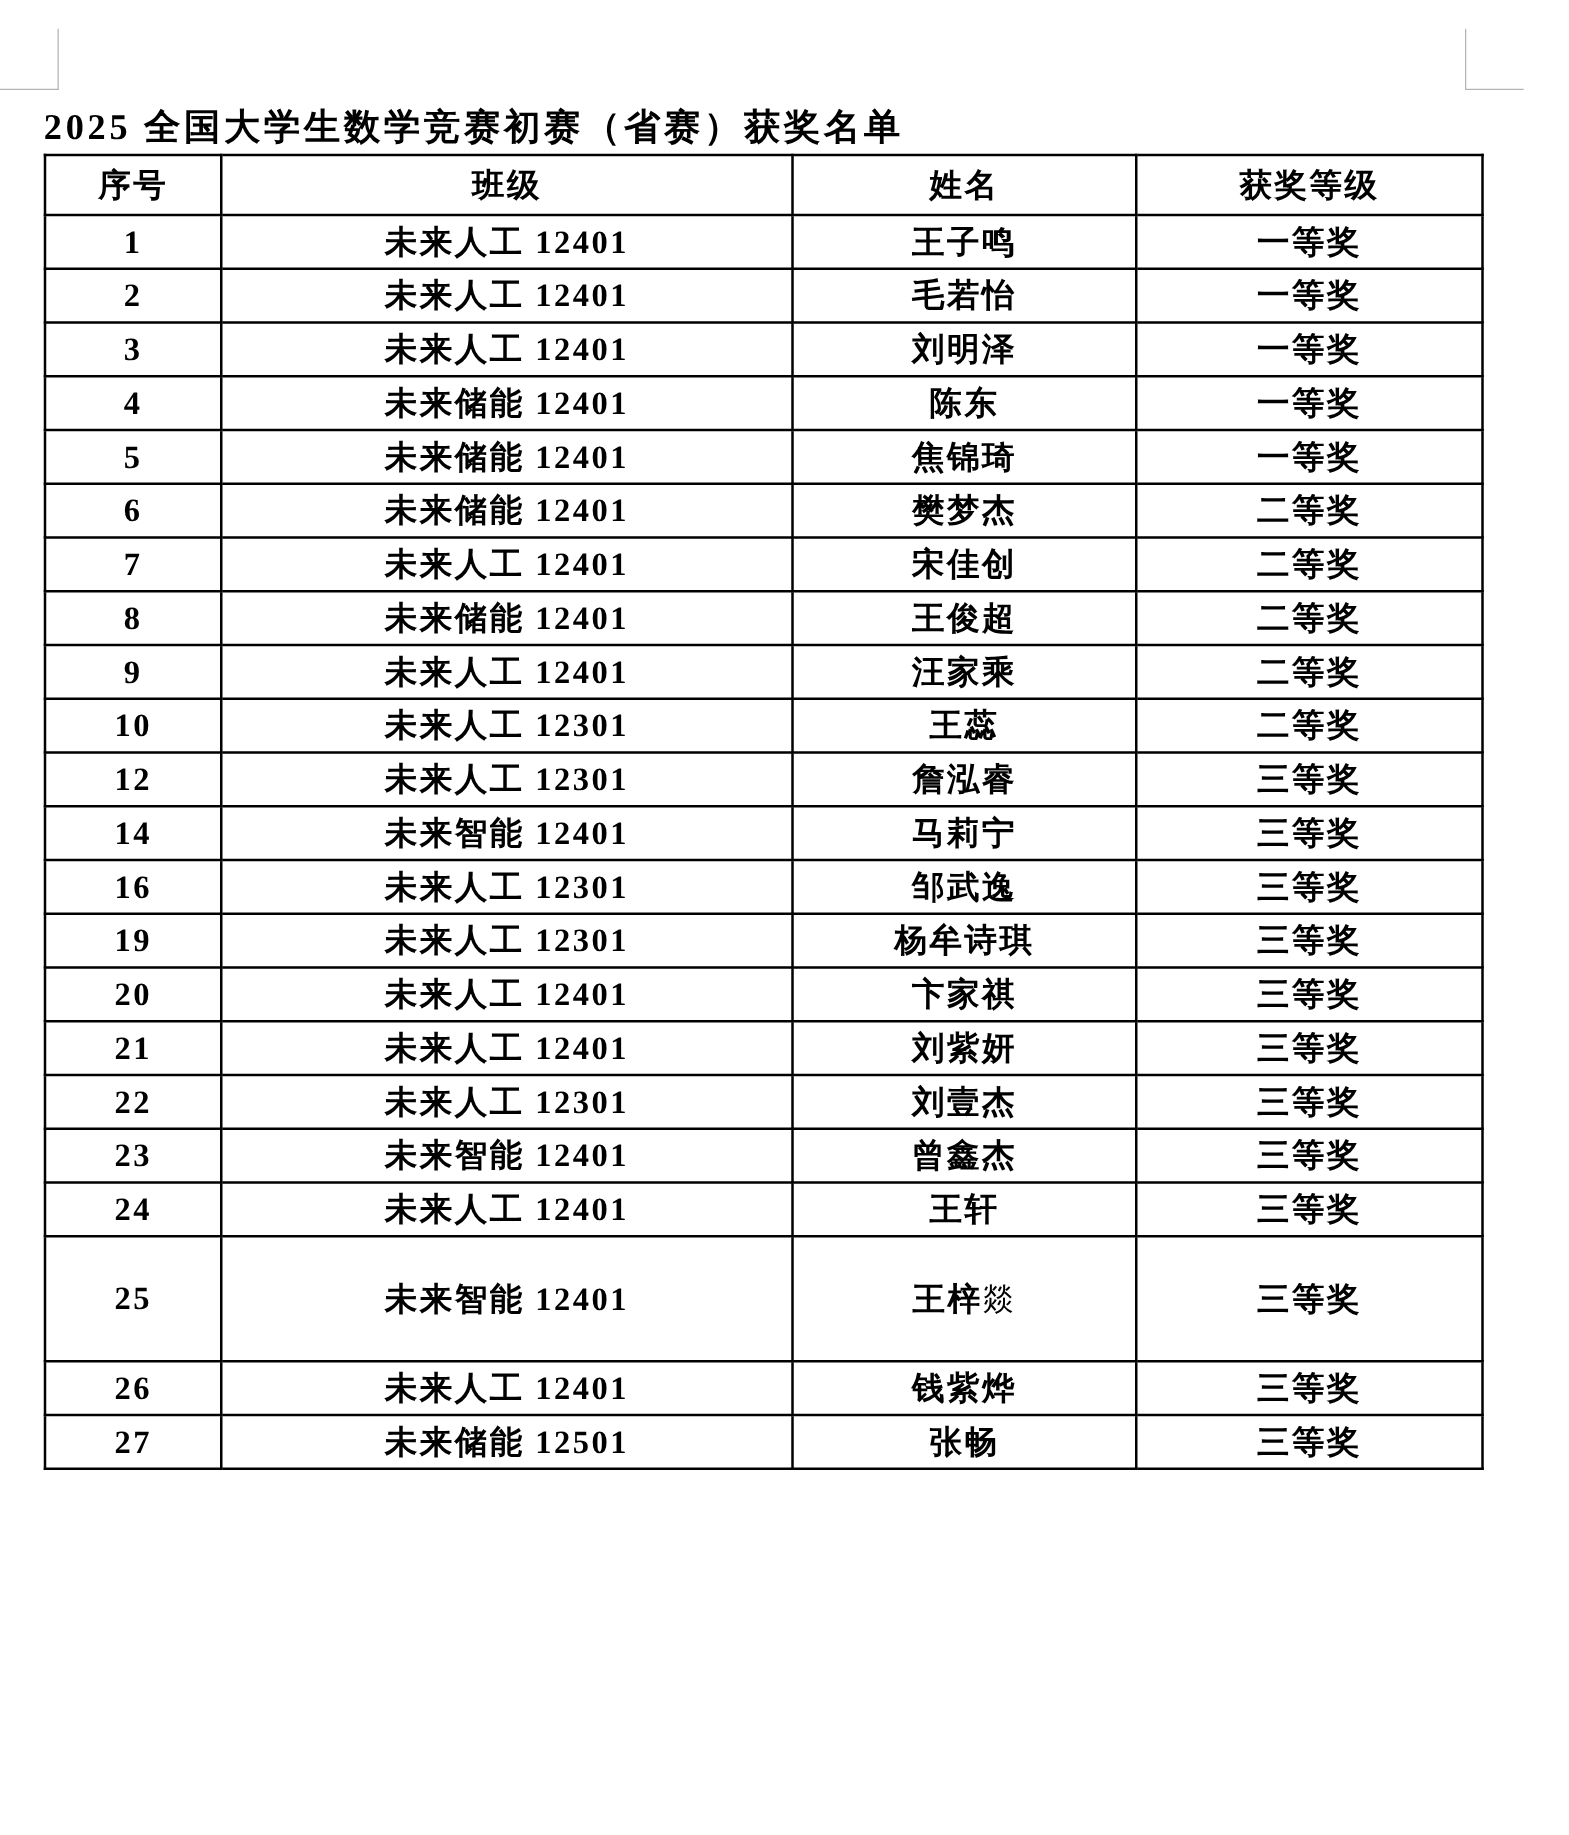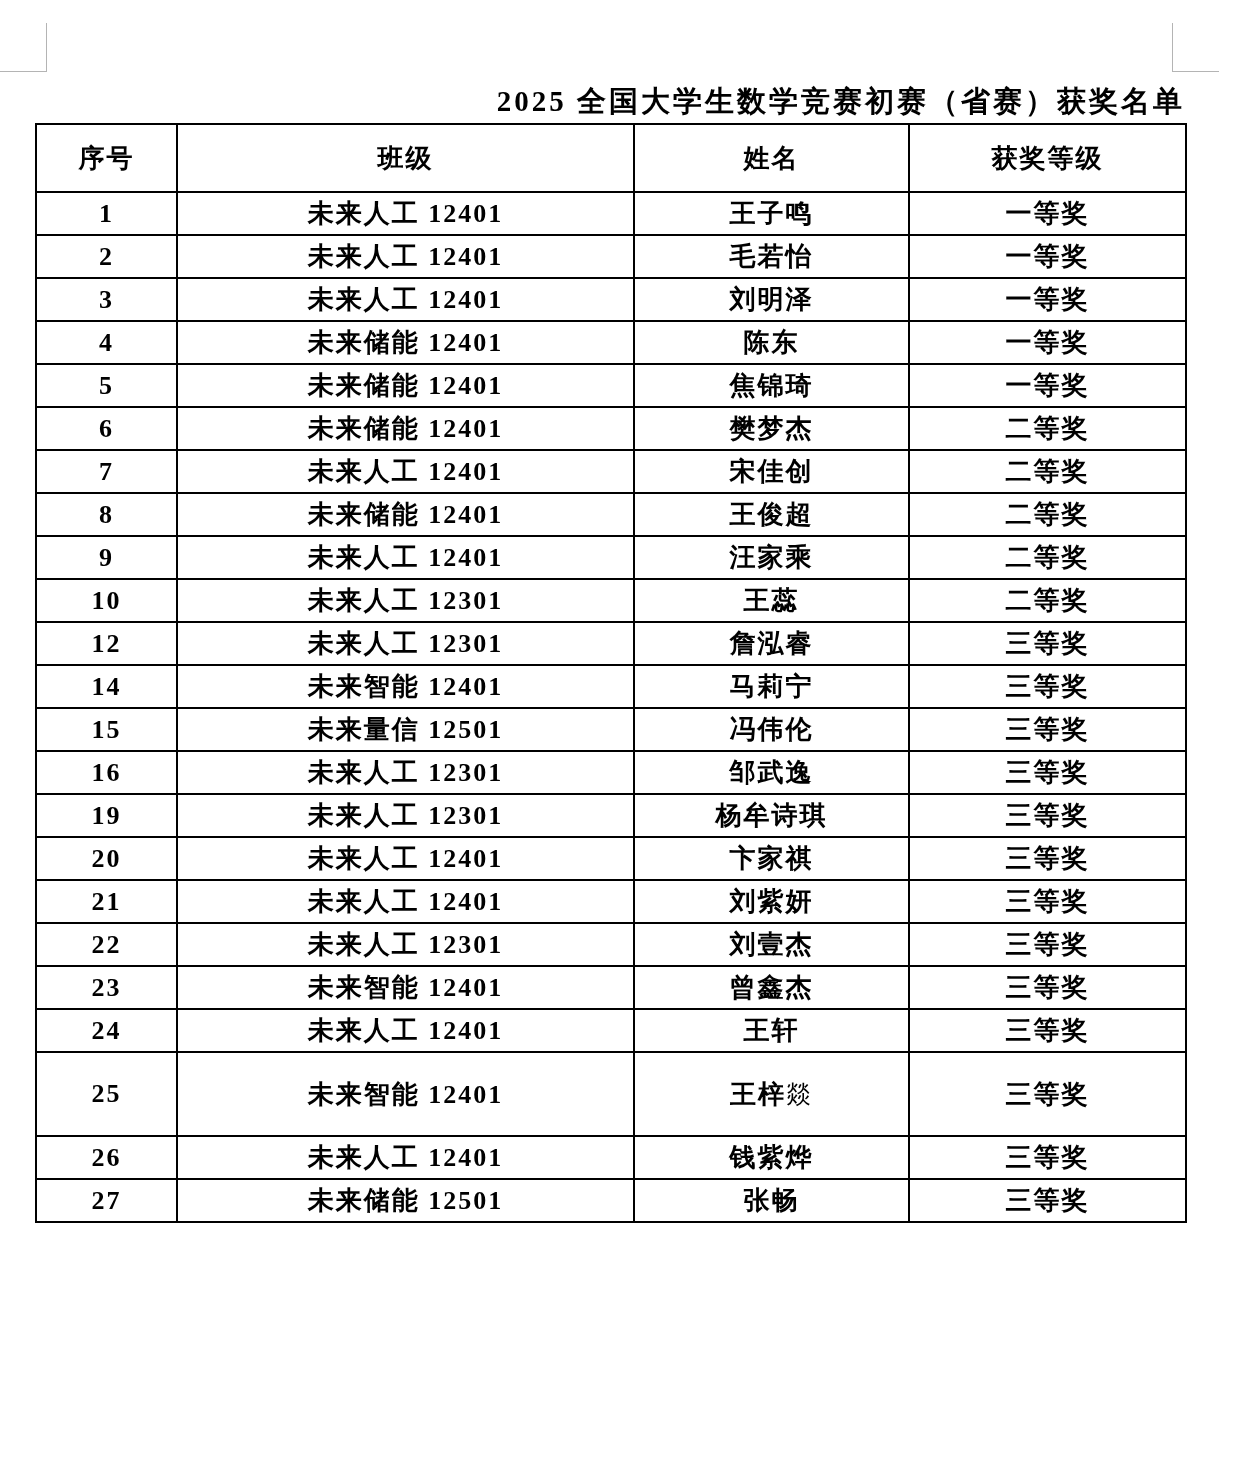--- a/index.html
+++ b/index.html
@@ -31,21 +31,21 @@
   .crop-right {
     left: 1172px;
     border-left: 1px solid #b4b4b4;
     border-bottom: 1px solid #b4b4b4;
   }
   .title {
     position: absolute;
     left: 35px;
     top: 82px;
     width: 1150px;
-    text-align: right;
+    text-align: left;
     font-size: 29px;
     font-weight: bold;
     letter-spacing: 3px;
     white-space: nowrap;
   }
   table.awards {
     position: absolute;
     left: 35px;
     top: 123px;
     width: 1150px;
@@ -57,23 +57,23 @@
     border: 2px solid #000000;
     text-align: center;
     vertical-align: middle;
     padding: 0;
     font-size: 26px;
     font-weight: bold;
     letter-spacing: 2px;
     overflow: hidden;
     white-space: nowrap;
   }
-  thead tr { height: 68px; }
+  thead tr { height: 48px; }
   tbody tr { height: 43px; }
-  tbody tr.tall { height: 84px; }
+  tbody tr.tall { height: 100px; }
   
   .fallback {
     font-weight: normal;
     font-size: 25px;
   }
 </style>
 </head>
 <body>
 
 <div class="page">
@@ -274,34 +274,20 @@
       <span>未来智能 12401</span>
     </td>
     <td>
       <span>马莉宁</span><span class="fallback"></span>
     </td>
     <td>
       <span>三等奖</span>
     </td>
   </tr>
 
-  <tr>
-    <td>
-      <span>15</span>
-    </td>
-    <td>
-      <span>未来量信 12501</span>
-    </td>
-    <td>
-      <span>冯伟伦</span><span class="fallback"></span>
-    </td>
-    <td>
-      <span>三等奖</span>
-    </td>
-  </tr>
 
   <tr>
     <td>
       <span>16</span>
     </td>
     <td>
       <span>未来人工 12301</span>
     </td>
     <td>
       <span>邹武逸</span><span class="fallback"></span>

